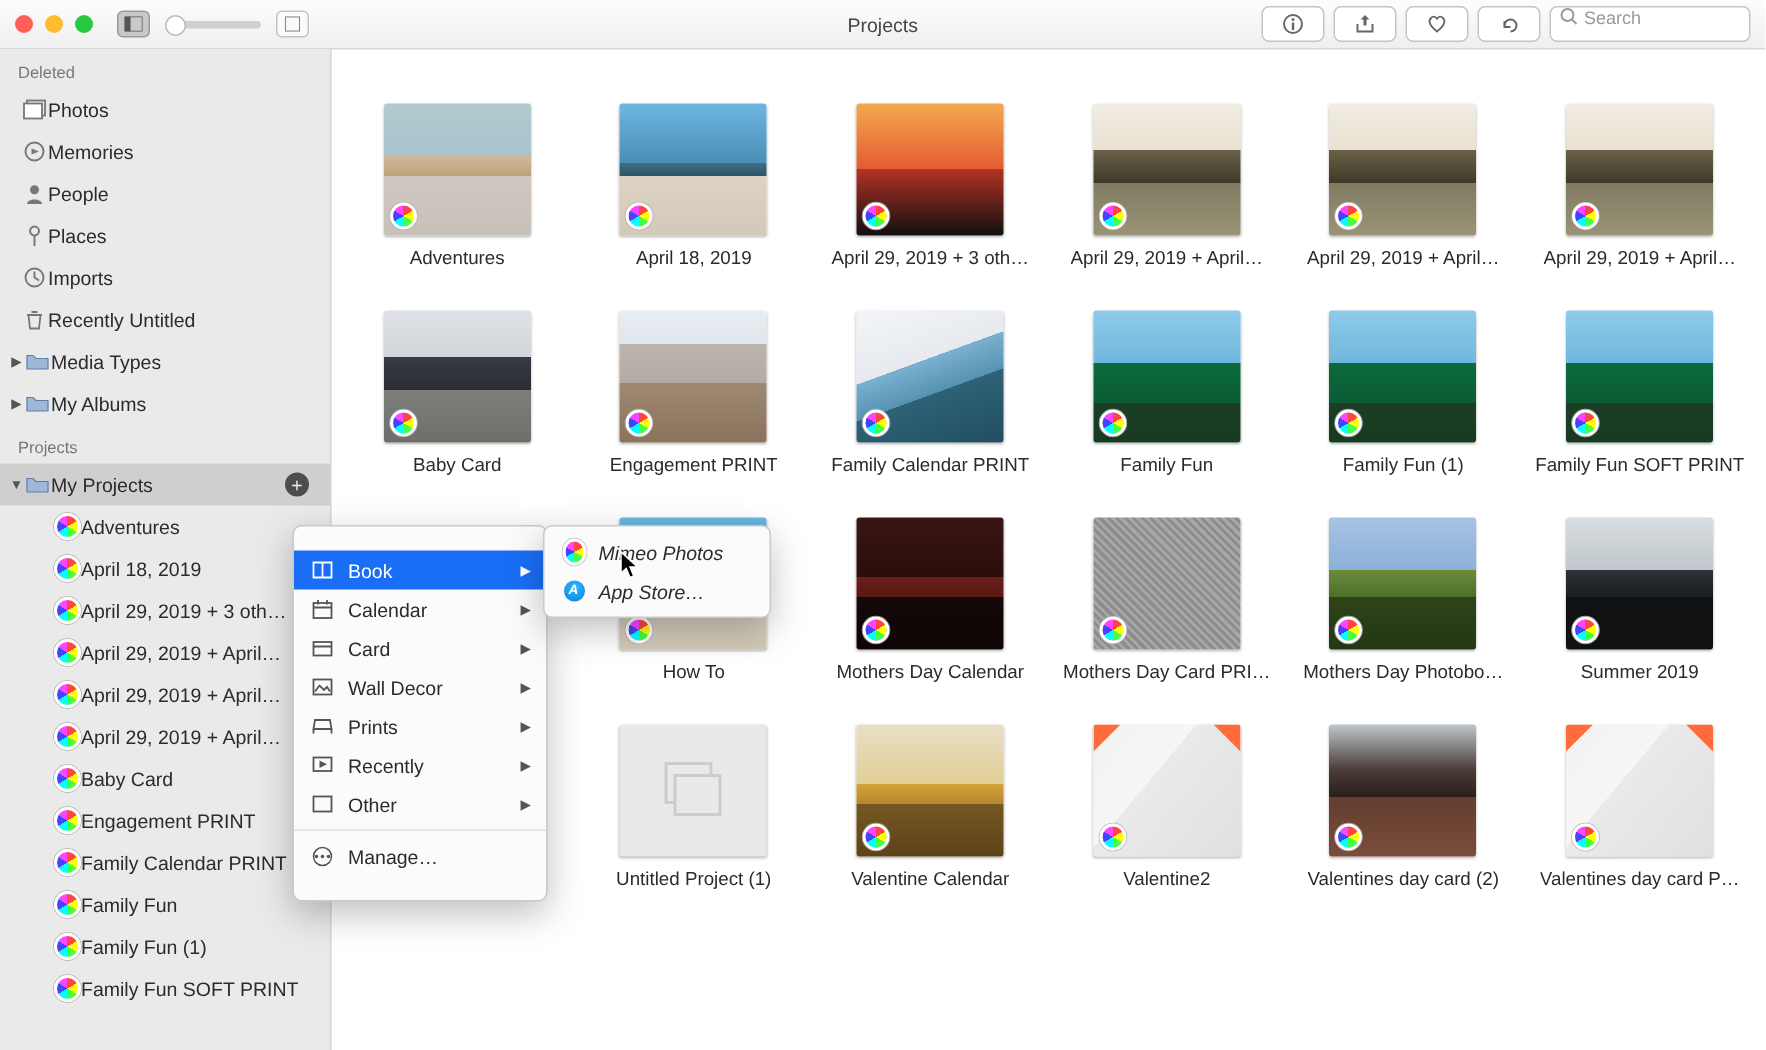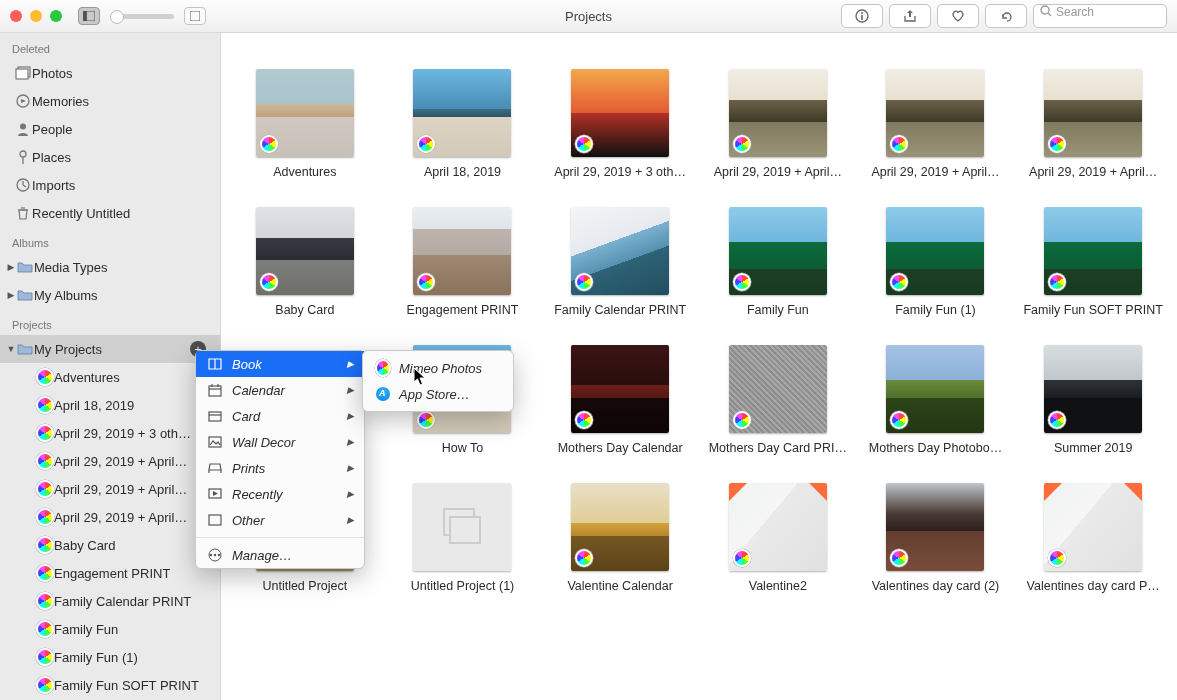--- a/index.html
+++ b/index.html
@@ -48,21 +48,21 @@
   
   .content{flex:1;overflow:auto;padding:36px 10px 30px 10px;background:#fff;}
   .grid{display:grid;grid-template-columns:repeat(6,1fr);gap:28px 10px;}
   .cell{display:flex;flex-direction:column;align-items:center;gap:8px;}
   .thumb{width:98px;height:88px;background:#ddd;position:relative;border-radius:2px;overflow:hidden;box-shadow:0 1px 2px rgba(0,0,0,.3);}
   .thumb .badge{position:absolute;bottom:4px;left:4px;}
   .cap{font-size:12.5px;text-align:center;max-width:150px;white-space:nowrap;overflow:hidden;text-overflow:ellipsis;}
   .placeholder{background:#e9e9e9;display:flex;align-items:center;justify-content:center;}
   .placeholder svg{opacity:.35;}
   
-  .menu{position:absolute;left:195px;top:350px;width:168px;background:var(--menu-bg);border:1px solid var(--menu-border);border-radius:6px;padding:0 0;box-shadow:var(--shadow);z-index:20;font-style:italic;}
+  .menu{position:absolute;left:195px;top:350px;width:168px;background:var(--menu-bg);border:1px solid var(--menu-border);border-radius:6px;padding:16px 0;box-shadow:var(--shadow);z-index:20;}
   .menu .m-item{display:flex;align-items:center;gap:8px;padding:3px 10px 3px 10px;font-size:13px;height:20px;position:relative;}
   .menu .m-item .mico{width:18px;display:flex;justify-content:center;color:#555;}
   .menu .m-item .arrow{margin-left:auto;font-size:9px;color:#555;}
   .menu .m-item.hl{background:var(--selblue);color:#fff;}
   .menu .m-item.hl .arrow,.menu .m-item.hl .mico{color:#fff;}
   .menu .sep{height:1px;background:#e0e0e0;margin:4px 0;}
   .submenu{position:absolute;left:362px;top:350px;width:150px;background:var(--menu-bg);border:1px solid var(--menu-border);border-radius:6px;padding:4px 0;box-shadow:var(--shadow);z-index:21;font-style:italic;}
   .submenu .sm-item{display:flex;align-items:center;gap:8px;padding:5px 12px;font-size:13px;}
   .submenu .sm-item .sico{width:16px;height:16px;display:flex;align-items:center;justify-content:center;}
   .appstore-ico{width:14px;height:14px;border-radius:50%;background:radial-gradient(circle at 50% 35%,#31b9ff,#0a7edb);position:relative;}
@@ -205,21 +205,20 @@
         <div class="sb-item">
           <span class="ico">
             <svg width="16" height="16">
               <path d="M4 5 L12 5 L11 14 L5 14 Z" fill="none" stroke="#777" stroke-width="1.2"></path>
               <line x1="3" y1="5" x2="13" y2="5" stroke="#777" stroke-width="1.2"></line>
               <line x1="6" y1="3" x2="10" y2="3" stroke="#777" stroke-width="1.2"></line>
             </svg>
           </span>
           <span class="label">Recently Untitled</span>
         </div>
-        <div class="sb-hdr">Albums</div>
         <div class="sb-item tree">
           <span class="caret">▶</span>
           <span class="ico">
             <svg width="16" height="14">
               <path d="M1 3 L5 3 L7 5 L15 5 L15 12 L1 12 Z" fill="#9fb7d8" stroke="#5d7fa6" stroke-width="0.8"></path>
             </svg>
           </span>
           <span class="label">Media Types</span>
         </div>
         <div class="sb-item tree">

